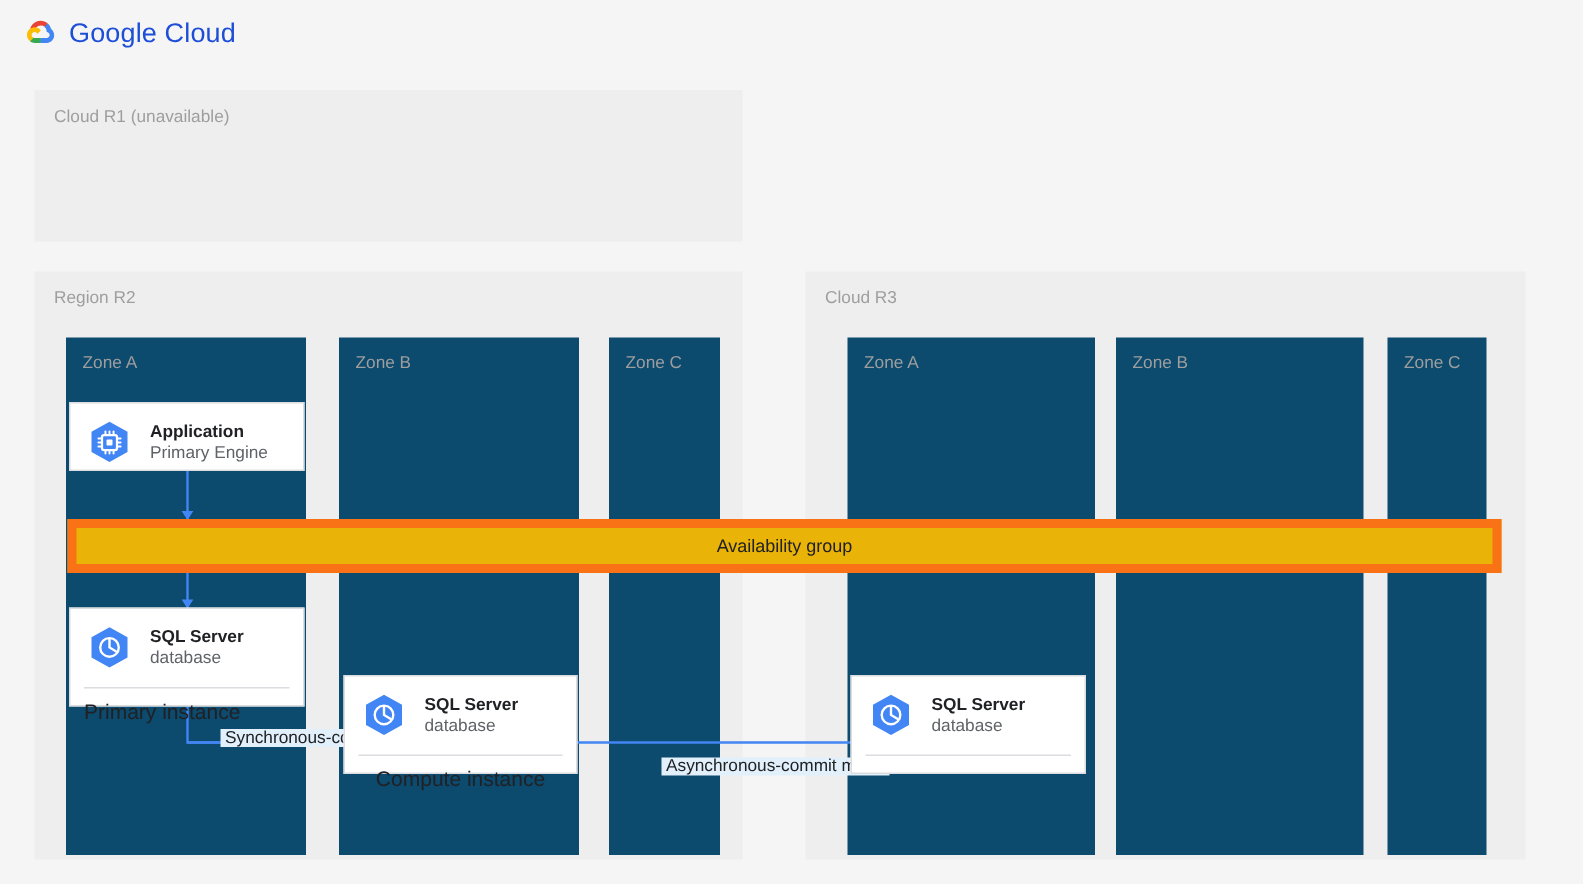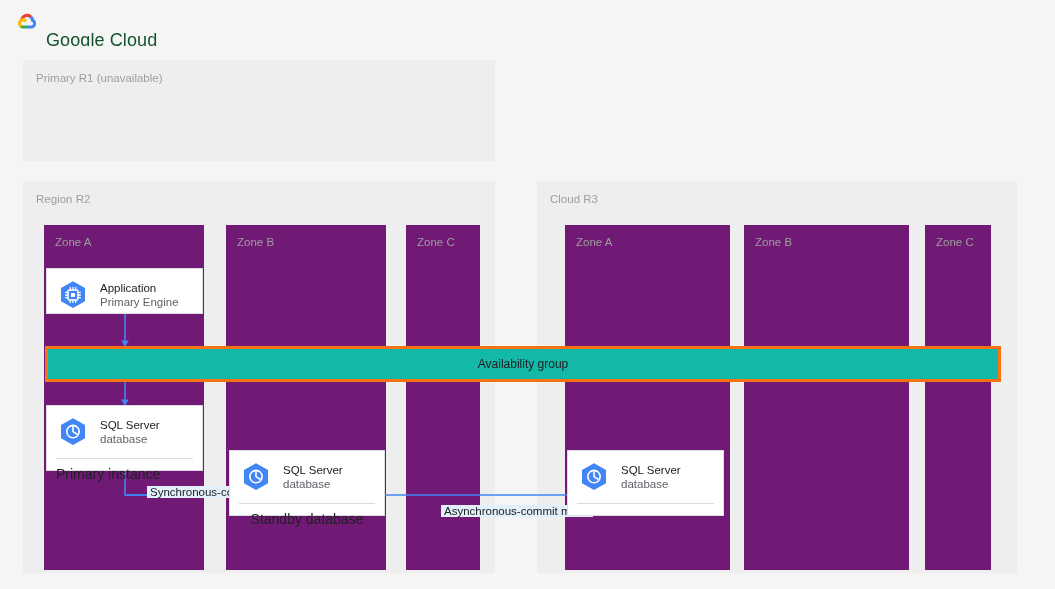--- a/index.html
+++ b/index.html
@@ -24,24 +24,23 @@
   }
   #logo-mark {
     position: absolute;
     left: 14px; top: 11px;
     width: 26px; height: 24px;
   }
   #logo-text {
     position: absolute;
     left: 46px; top: 12px;
     font-size: 18px;
-    color: #14532d;
+    color: #1d4ed8;
     letter-spacing: 0.1px;
     white-space: nowrap;
-    margin-top: 18px;
   }
 
   
   #canvas {
     position: absolute;
     left: 0; top: 46px;
     width: 1055px; height: 543px;
     background: #f5f5f5;
   }
 
@@ -51,21 +50,21 @@
   }
   .region-label {
     position: absolute;
     left: 13px; top: 12px;
     font-size: 11.5px;
     color: #9e9e9e;
     white-space: nowrap;
   }
   .zone {
     position: absolute;
-    background: #701a75;
+    background: #0c4a6e;
     text-decoration: underline;
   }
   .zone-label {
     position: absolute;
     left: 11px; top: 11px;
     font-size: 11.5px;
     color: #9e9e9e;
     white-space: nowrap;
   }
 
@@ -90,20 +89,21 @@
   .card-titles {
     display: flex;
     flex-direction: column;
     justify-content: center;
     line-height: 1.25;
   }
   .card-title {
     font-size: 11.5px;
     color: #202124;
     white-space: nowrap;
+    font-weight: bold;
   }
   .card-sub {
     font-size: 11.5px;
     color: #5f6368;
     white-space: nowrap;
   }
   .card-divider {
     height: 1px;
     background: #dadce0;
     margin: 0 9px;
@@ -112,22 +112,22 @@
     font-size: 14px;
     color: #202124;
     padding: 7px 9px 0 9px;
     white-space: nowrap;
   }
   .card-foot.center { text-align: center; padding-left: 0; padding-right: 0; }
 
   
   #availability-group {
     position: absolute;
-    background: #14b8a6;
-    border: 3px solid #f97316;
+    background: #eab308;
+    border: 6px solid #f97316;
     box-sizing: border-box;
     display: flex;
     align-items: center;
     justify-content: center;
   }
   #availability-group-label {
     font-size: 12px;
     color: #202124;
     white-space: nowrap;
   }
@@ -161,21 +161,21 @@
       <path d="M9.1 17.6 L13.1 17.6 L13.1 14.4 L9.1 14.4 C8.8 14.4 8.5 14.3 8.3 14.2 L7.7 14.4 L6.1 16.0 L6.0 16.5 C6.9 17.2 8.0 17.6 9.1 17.6 Z" fill="#34a853"></path>
       <path d="M9.1 7.2 C6.2 7.2 3.9 9.6 4.0 12.5 C4.1 14.1 4.9 15.6 6.1 16.5 L8.4 14.2 C7.6 13.9 7.1 13.2 7.1 12.4 C7.1 11.3 8.0 10.4 9.1 10.4 C9.9 10.4 10.6 10.9 10.9 11.6 L13.2 9.3 C12.3 8.0 10.8 7.2 9.1 7.2 Z" fill="#fbbc05"></path>
     </svg>
   </span>
   <span id="logo-text">Google Cloud</span>
 </div>
 
 <div id="canvas">
 
   <div class="region" style="left:23px; top:14px; width:472px; height:101px;">
-    <span class="region-label">Primary R1 (unavailable)</span>
+    <span class="region-label">Cloud R1 (unavailable)</span>
   </div>
 
   <div class="region" style="left:23px; top:135px; width:472px; height:392px;">
     <span class="region-label">Region R2</span>
   </div>
   <div class="zone" style="left:44px; top:179px; width:160px; height:345px;">
     <span class="zone-label">Zone A</span>
   </div>
   <div class="zone" style="left:226px; top:179px; width:160px; height:345px;">
     <span class="zone-label">Zone B</span>
@@ -279,21 +279,21 @@
           <circle cx="17" cy="16.6" r="6.2" fill="none" stroke="#ffffff" stroke-width="1.6"></circle>
           <path d="M17,10.8 L17,16.6 L21.2,19.2" fill="none" stroke="#ffffff" stroke-width="1.6" stroke-linecap="round"></path>
         </svg>
       </span>
       <span class="card-titles">
         <span class="card-title">SQL Server</span>
         <span class="card-sub">database</span>
       </span>
     </div>
     <div class="card-divider"></div>
-    <div class="card-foot center">Standby database</div>
+    <div class="card-foot center">Compute instance</div>
   </div>
 
   <div class="card" style="left:567px; top:404px; width:157px; height:66px;">
     <div class="card-top">
       <span class="card-icon">
         <svg width="34" height="34" viewBox="0 0 34 34" xmlns="http://www.w3.org/2000/svg">
           <polygon points="17,3.2 29,9.9 29,23.3 17,30.0 5,23.3 5,9.9" fill="#4285f4"></polygon>
           <circle cx="17" cy="16.6" r="6.2" fill="none" stroke="#ffffff" stroke-width="1.6"></circle>
           <path d="M17,10.8 L17,16.6 L21.2,19.2" fill="none" stroke="#ffffff" stroke-width="1.6" stroke-linecap="round"></path>
         </svg>

